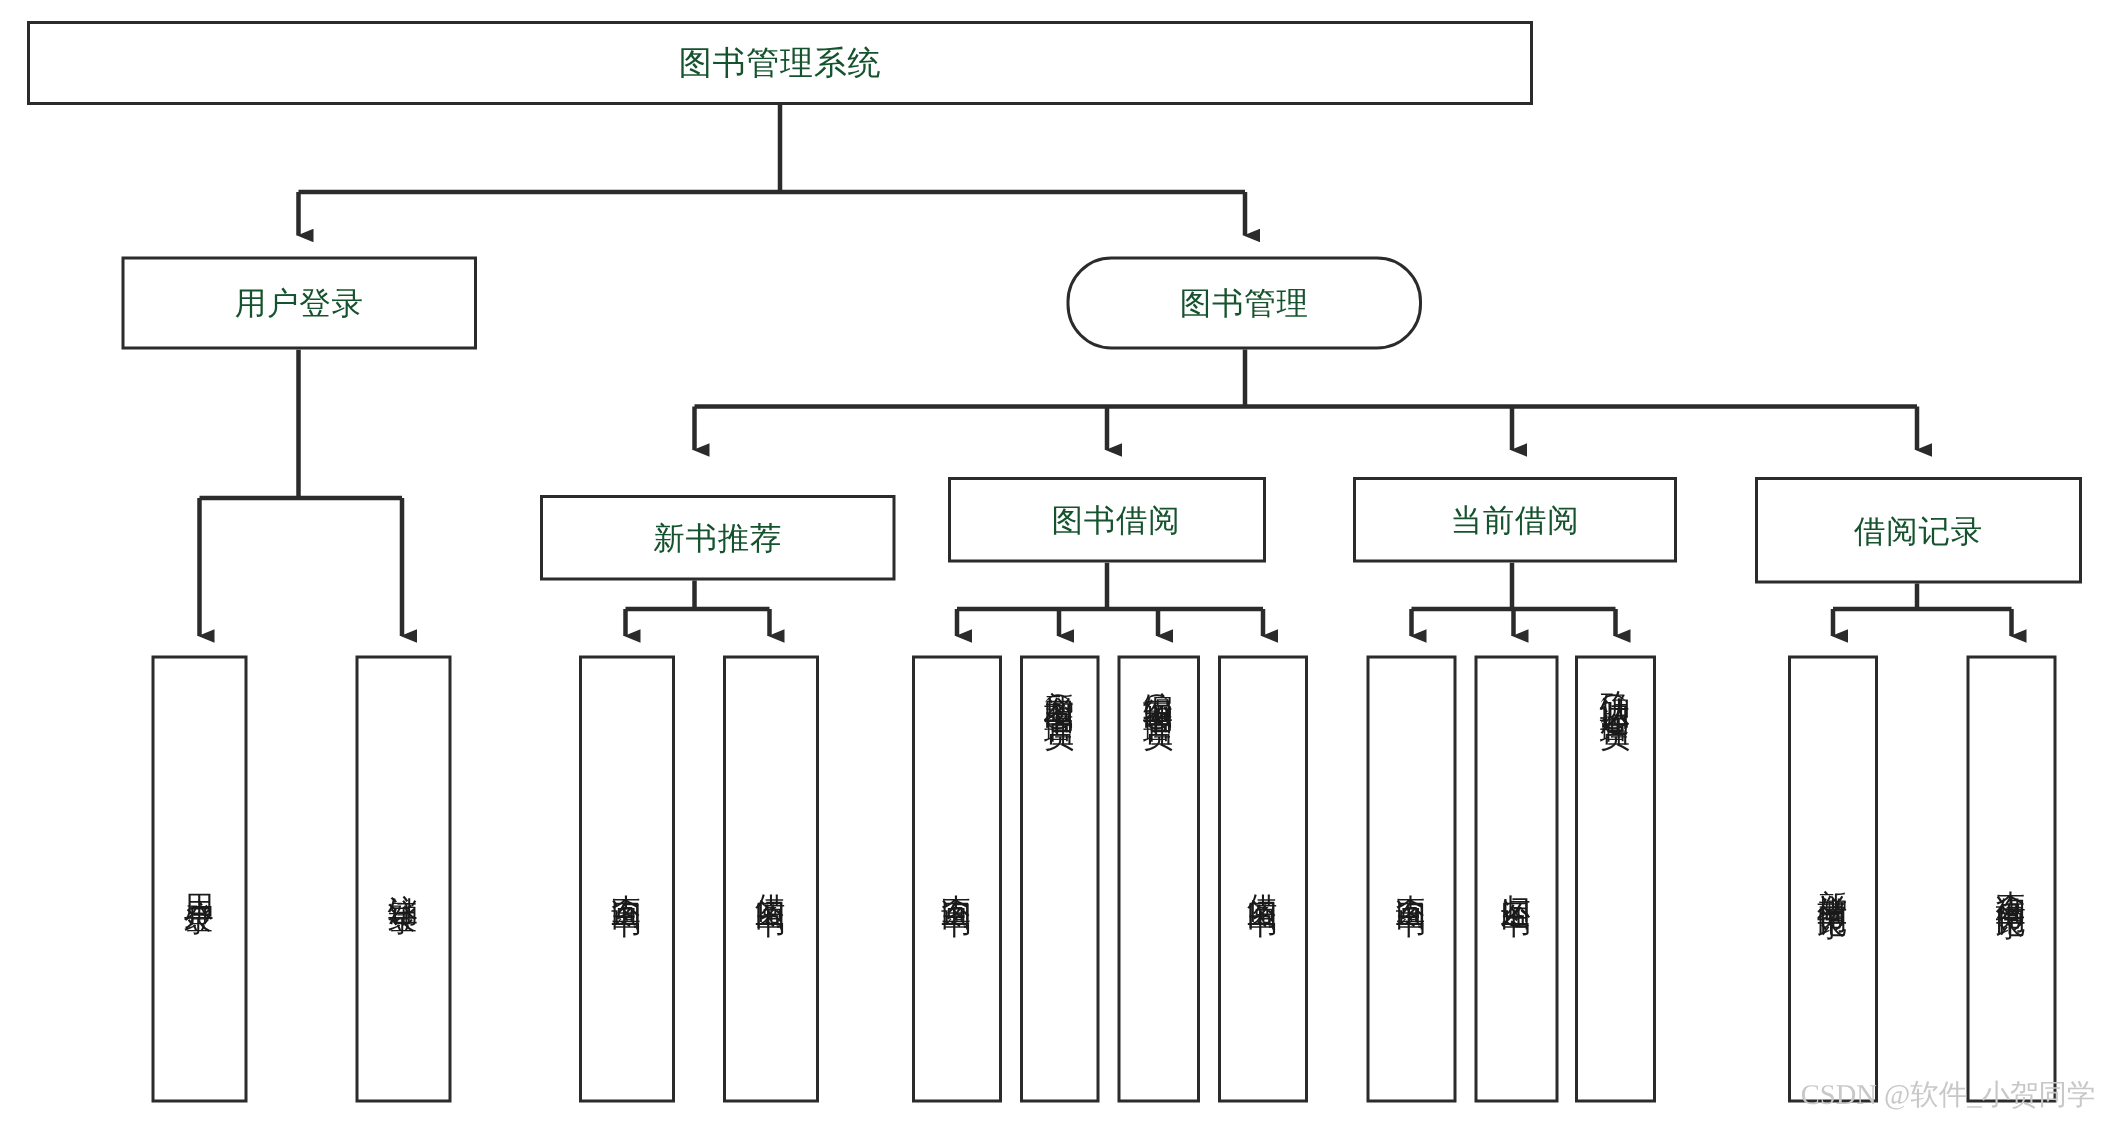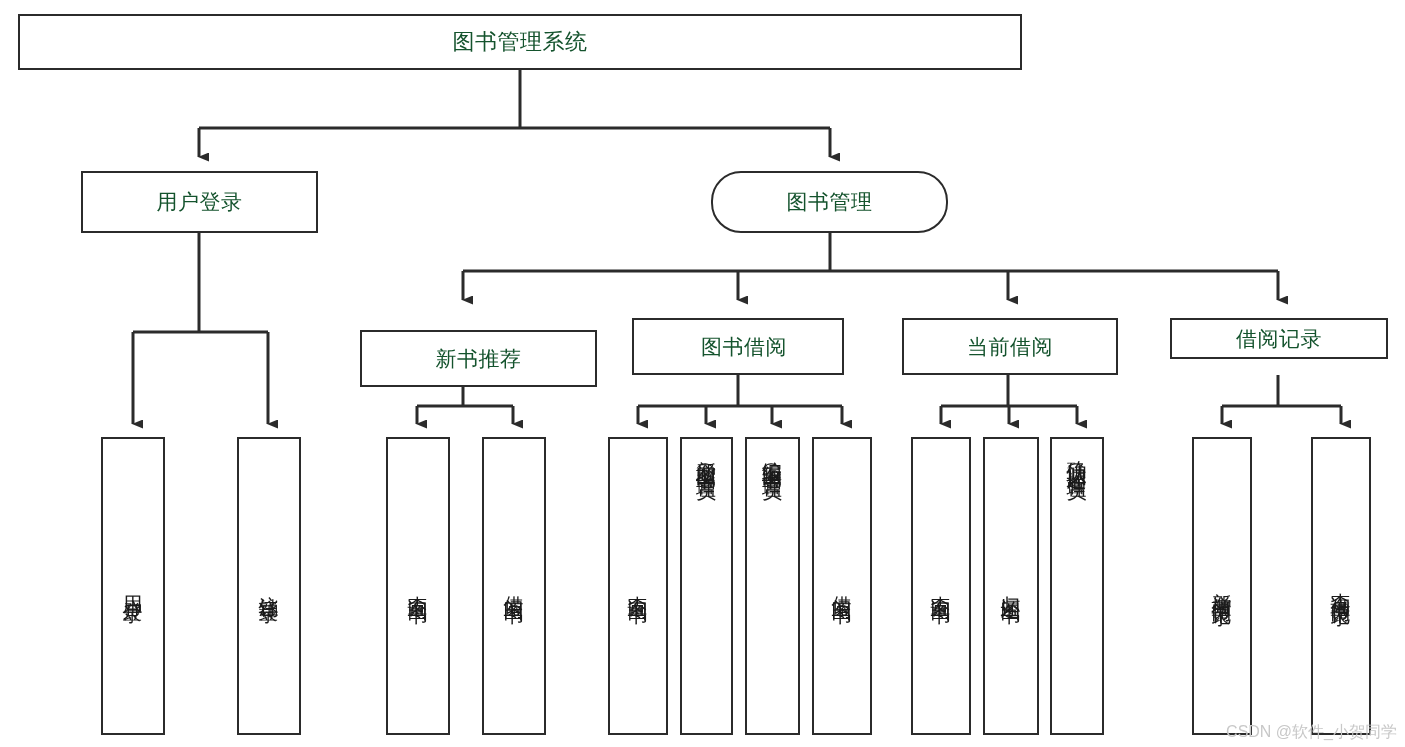--- a/index.html
+++ b/index.html
@@ -62,23 +62,23 @@
     color: #1a1a1a;
     display: block;
   }
   .leaf-align-middle { align-items: center; }
   .leaf-align-top { align-items: flex-start; padding-top: 6px; }
 
   #watermark {
     position: absolute;
     right: 8px;
     bottom: 4px;
-    font-size: 16px;
+    font-size: 19px;
     color: #c8c8c8;
-    font-family: Liberation Sans, sans-serif;
+    font-family: Liberation Serif, serif;
     white-space: nowrap;
     pointer-events: none;
   }
 </style>
 </head>
 <body>
 
 <div id="diagram-root">
 
   <svg id="diagram-svg" viewBox="0 0 1405 747" aria-hidden="true">
@@ -149,21 +149,21 @@
   </div>
 
   <div class="node-box level-3" style="left:632px; top:318px; width:212px; height:57px;padding-left:12px;">
     <span class="node-label">图书借阅</span>
   </div>
 
   <div class="node-box level-3" style="left:902px; top:318px; width:216px; height:57px;">
     <span class="node-label">当前借阅</span>
   </div>
 
-  <div class="node-box level-3" style="left:1170px; top:318px; width:218px; height:41px;">
+  <div class="node-box level-3" style="left:1170px; top:318px; width:218px; height:71px;">
     <span class="node-label">借阅记录</span>
   </div>
 
   <div class="leaf-box leaf-align-middle" style="left:101px; top:437px; width:64px; height:298px;">
     <span class="node-label">用户登录</span>
   </div>
 
   <div class="leaf-box leaf-align-middle" style="left:237px; top:437px; width:64px; height:298px;">
     <span class="node-label">注销登录</span>
   </div>

